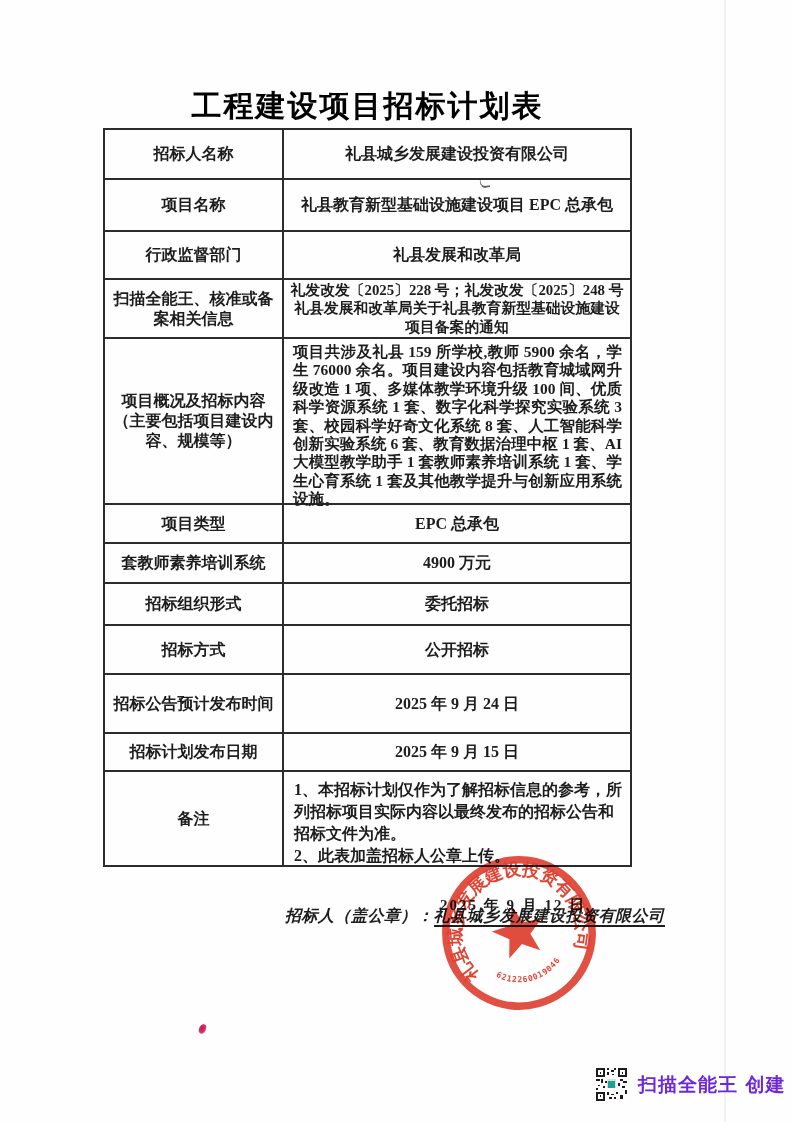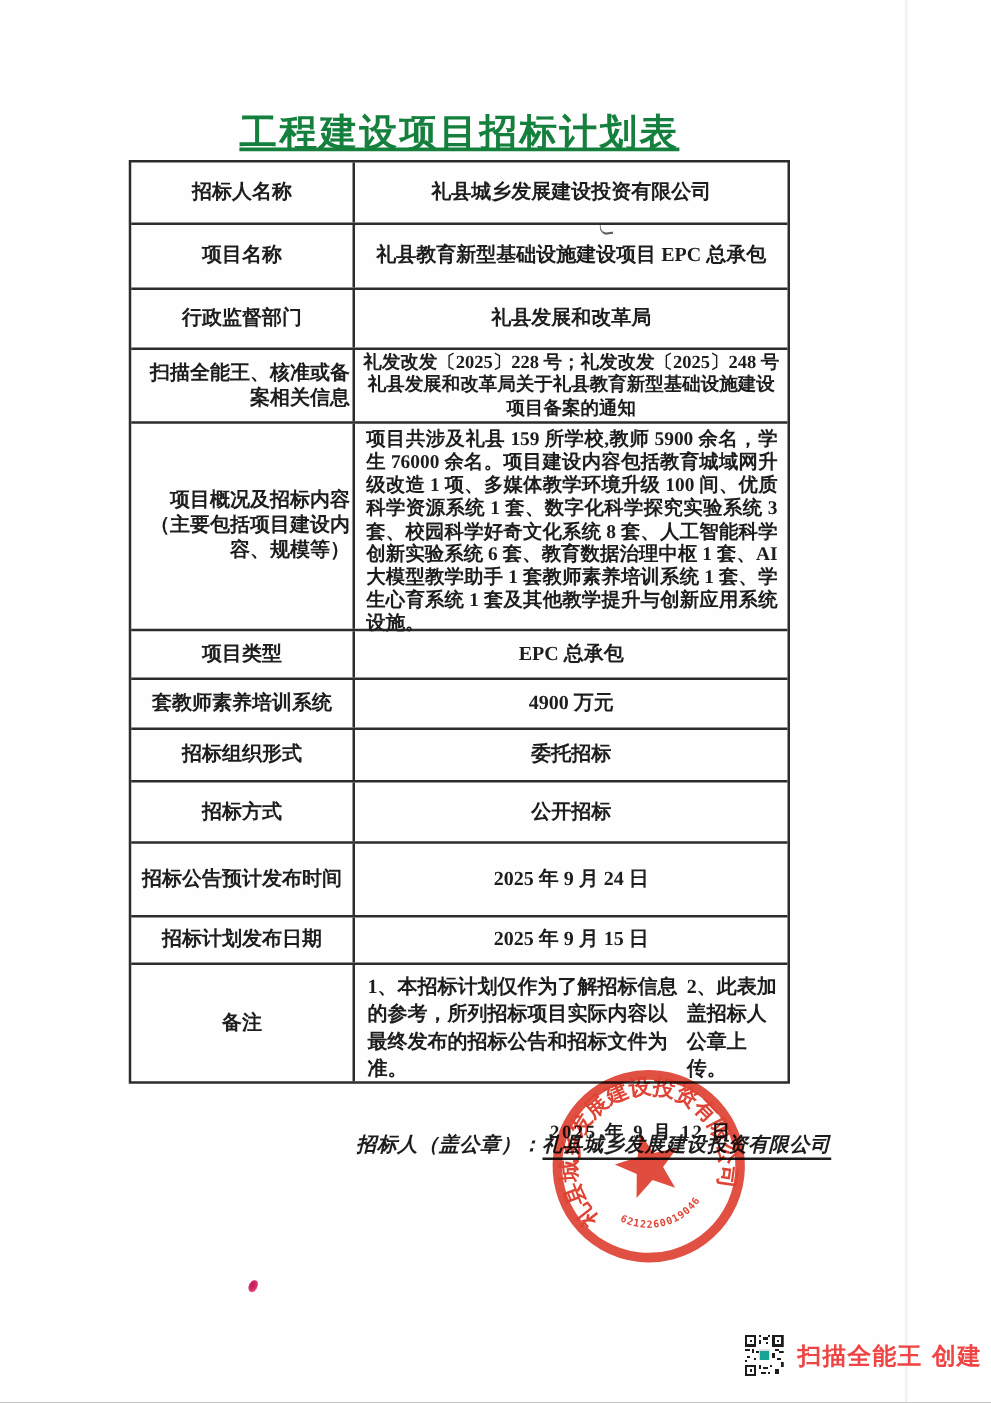--- a/index.html
+++ b/index.html
@@ -7,47 +7,47 @@
     position:relative;width:793px;height:1122px;background:#fefefe;
     overflow:hidden;
     font-family:"Liberation Serif","DejaVu Serif",serif;
     color:#1d1d1d;
   }
   
   .scan-streak{position:absolute;left:724px;top:0;width:2px;height:1122px;background:#eef2f4;}
   .doc-title{
     position:absolute;left:103px;top:86px;width:529px;text-align:center;
     font-family:"DejaVu Sans","Liberation Sans",sans-serif;
-    font-size:30px;font-weight:900;letter-spacing:2px;color:#15803d;text-decoration:underline;
+    font-size:30px;font-weight:900;letter-spacing:2px;color:#000000;
   }
   .tbl{
     position:absolute;left:103px;top:128px;width:529px;
     border:2px solid #2c2c2c;box-sizing:border-box;background:transparent;
   }
   .row{display:flex;border-top:2px solid #2c2c2c;box-sizing:border-box;}
   .row:first-child{border-top:none;}
   .cell{box-sizing:border-box;display:flex;align-items:center;justify-content:center;}
   .cl{
-    width:177px;flex:none;text-align:right;
+    width:177px;flex:none;text-align:center;
     font-size:16px;font-weight:700;line-height:20px;padding:2px 2px;
   }
   .cr{
     flex:1;border-left:2px solid #2c2c2c;text-align:center;
     font-size:16px;font-weight:600;line-height:20px;padding:2px 4px;
   }
   .h1r{height:48px}.h2r{height:52px}.h3r{height:48px}.h4r{height:59px}
   .h5r{height:166px}.h6r{height:39px}.h7r{height:40px}.h8r{height:42px}
   .h9r{height:49px}.h10r{height:59px}.h11r{height:38px}.h12r{height:95px}
   .cr.small{font-size:14.8px;line-height:18.5px;padding:14px 3px;}
   .cr.longtext{
     text-align:justify;align-items:flex-start;
     font-size:15.5px;line-height:18.4px;padding:4px 8px 2px 9px;
   }
   .cr.remark{
-    flex-direction:row;align-items:flex-start;justify-content:flex-start;
+    flex-direction:column;align-items:flex-start;justify-content:flex-start;
     text-align:left;font-size:16px;line-height:22px;padding:7px 8px 2px 10px;
   }
   .signer-line{
     position:absolute;left:285px;top:906px;font-size:16px;font-weight:700;
     letter-spacing:0.5px;white-space:nowrap;font-style:italic;
   }
   .signer-line .uline{border-bottom:2px solid #1d1d1d;padding-bottom:1px;}
   .date-line{
     position:absolute;left:440px;top:896px;font-size:15px;font-weight:700;
     letter-spacing:2px;white-space:nowrap;
@@ -63,21 +63,21 @@
   }
   .artifact{
     position:absolute;left:480px;top:179px;width:9px;height:7px;
     border-bottom:2px solid #3a3a3a;border-left:1px solid #555;
     border-radius:0 0 0 6px;transform:rotate(-8deg);opacity:.8;
   }
   .credit{
     position:absolute;left:596px;top:1068px;display:flex;align-items:center;gap:11px;
     font-family:"DejaVu Sans","Liberation Sans",sans-serif;
   }
-  .credit .label{font-size:19px;font-weight:700;color:#ef4444;letter-spacing:1px;white-space:nowrap;}
+  .credit .label{font-size:19px;font-weight:700;color:#6d28d9;letter-spacing:1px;white-space:nowrap;}
   .qr{width:31px;height:33px;}
 </style>
 </head>
 <body>
 
 <div class="page">
 
   <div class="scan-streak"></div>
 
   <div class="doc-title">工程建设项目招标计划表</div>

